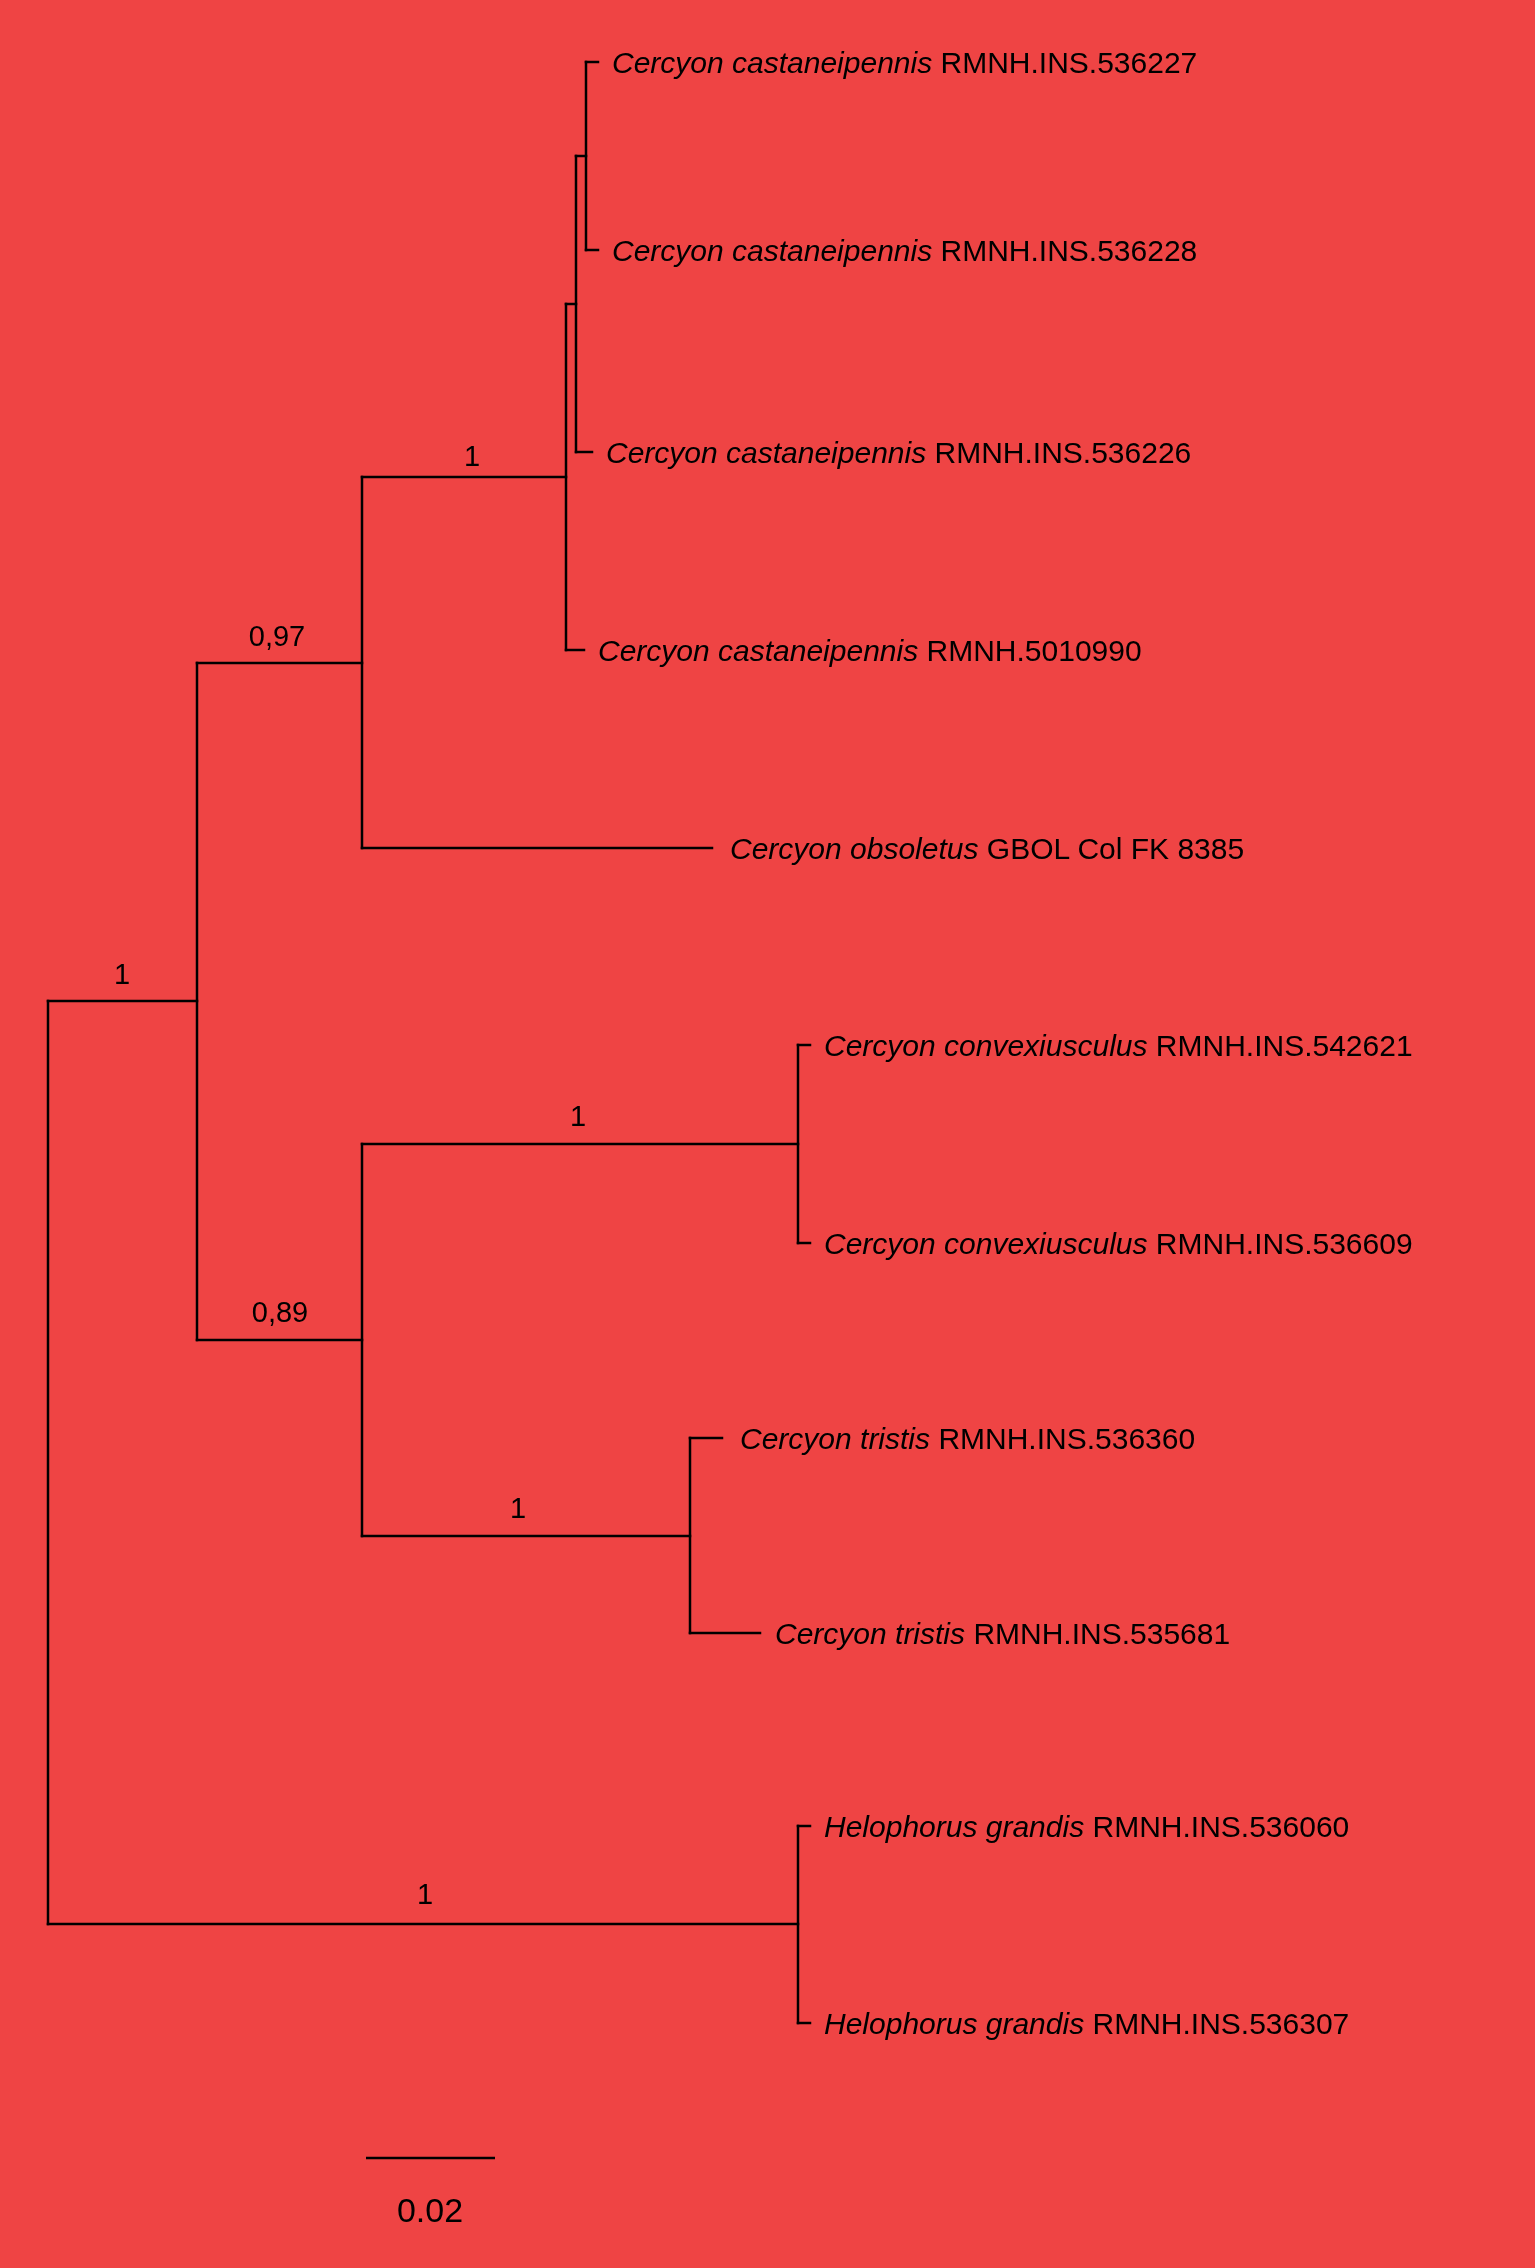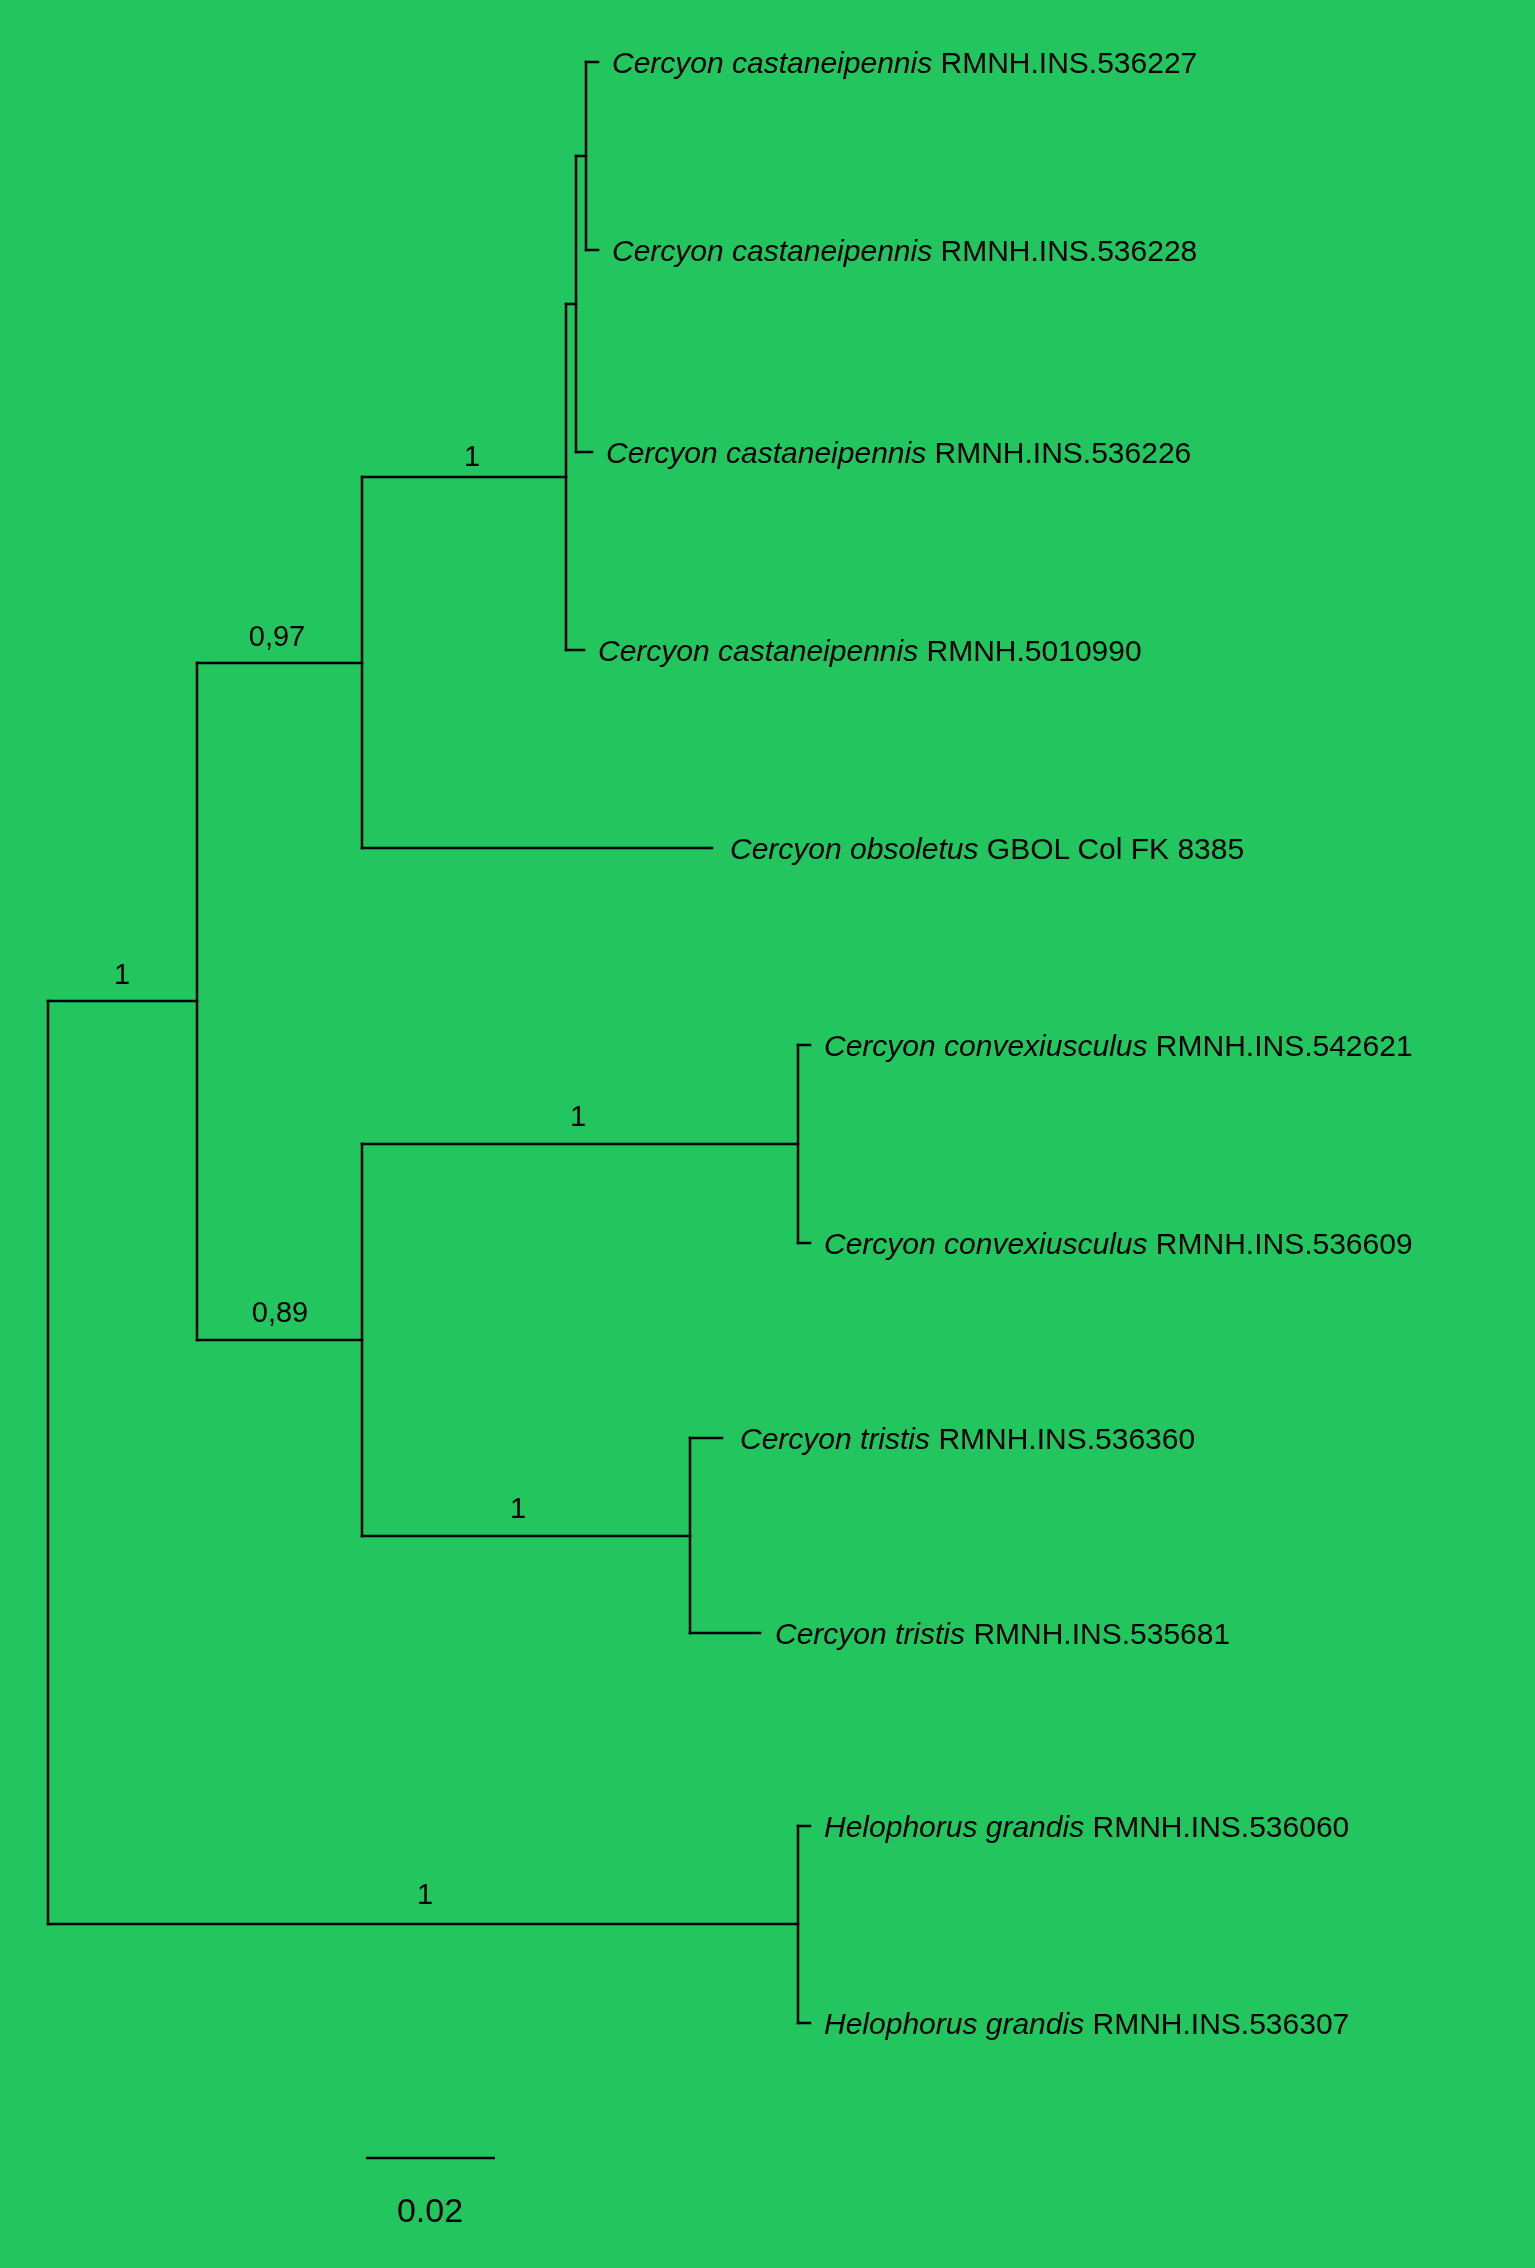--- a/index.html
+++ b/index.html
@@ -3,21 +3,21 @@
 <meta charset="utf-8">
 <style>
   html, body {
     margin: 0;
     padding: 0;
     background: #ffffff;
   }
   .figure-wrap {
     width: 1535px;
     height: 2268px;
-    background: #22c55e;
+    background: #ef4444;
     position: relative;
   }
   svg {
     display: block;
   }
   text {
     font-family: "Liberation Sans", "DejaVu Sans", sans-serif;
     fill: #000000;
   }
   .tip-label { font-size: 30px; }

